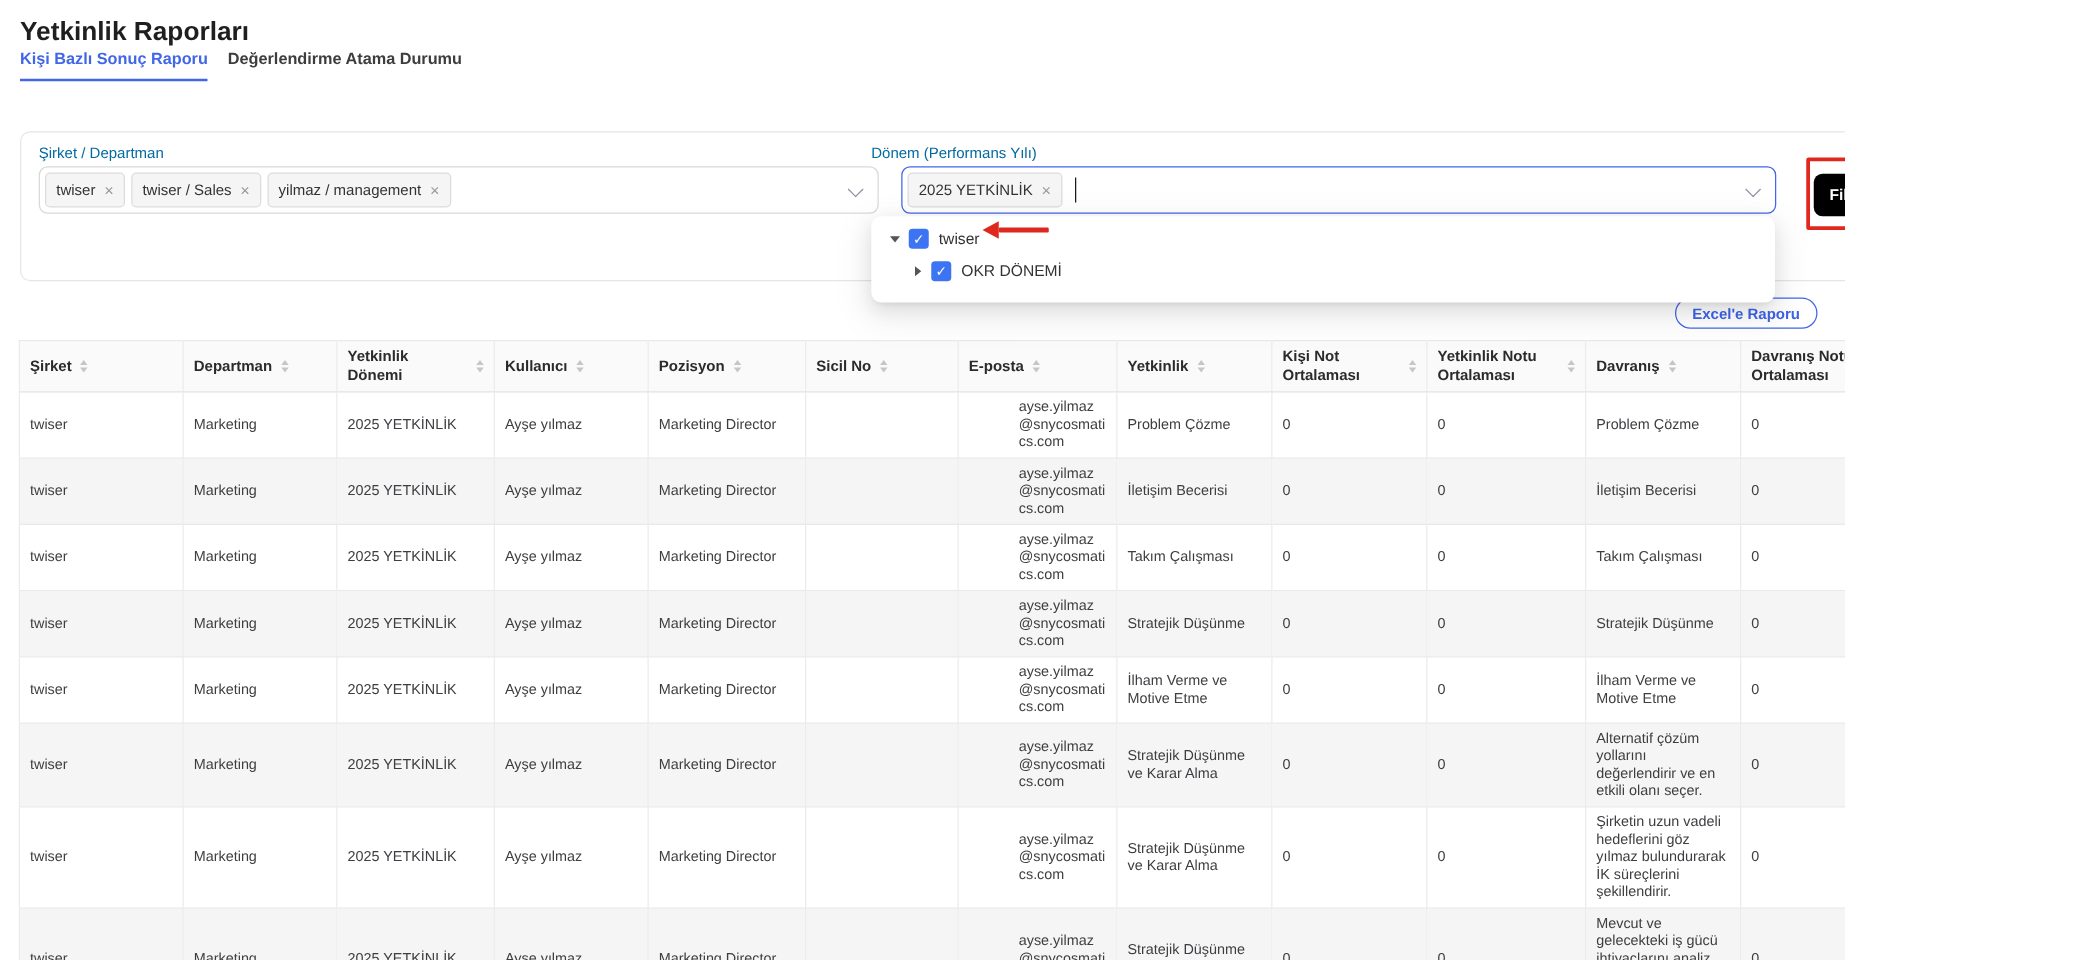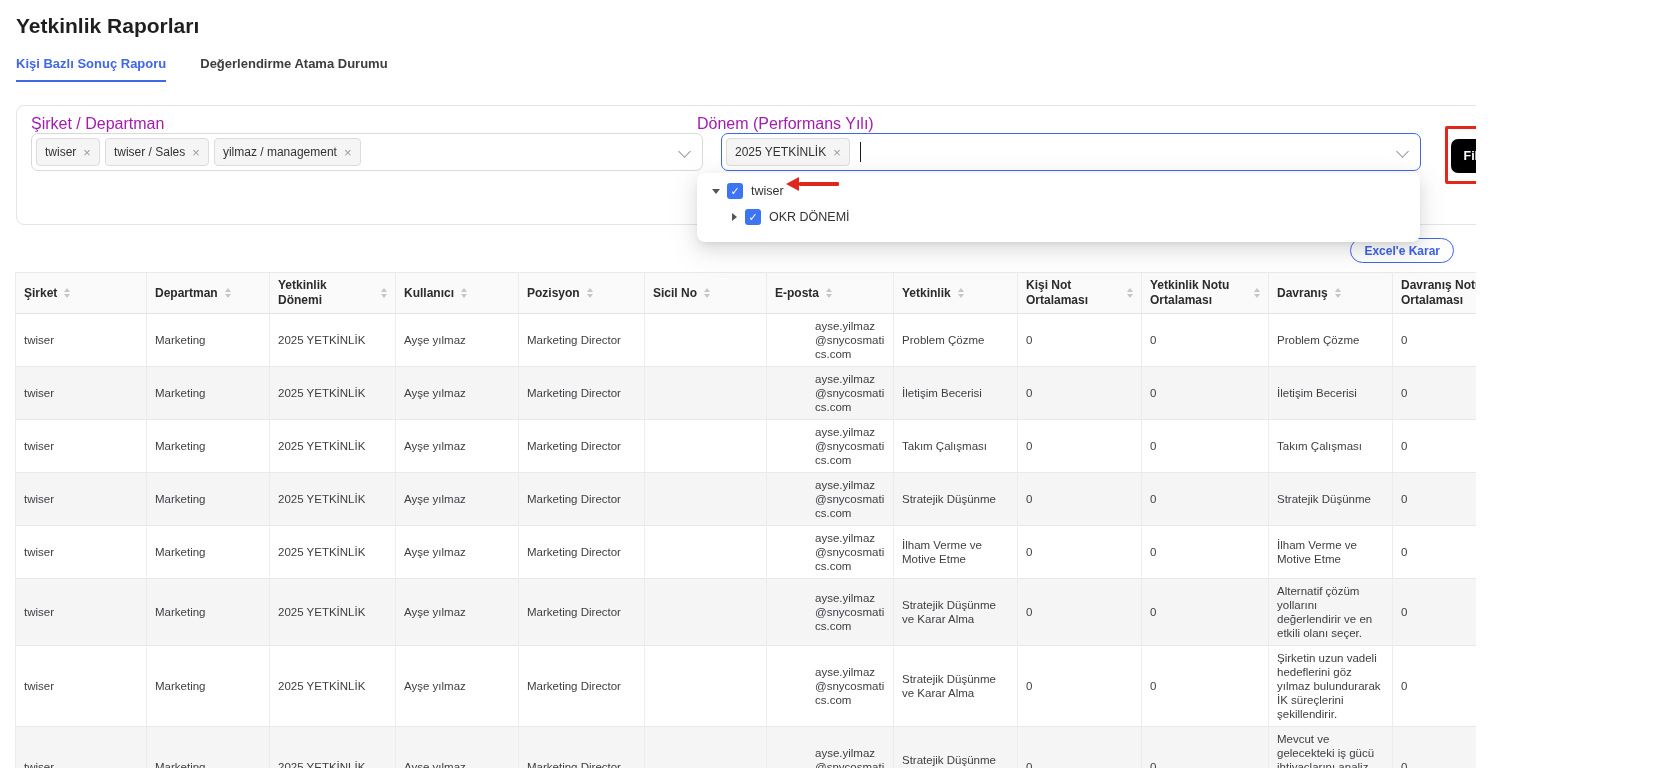--- a/index.html
+++ b/index.html
@@ -1,23 +1,23 @@
 <!DOCTYPE html>
 <html><head>
 <meta charset="utf-8">
 <style>
   html,body{margin:0;padding:0;background:#fff;}
   .canvas{position:relative;width:1476px;height:768px;background:#fff;overflow:hidden;
           font-family:"Liberation Sans","DejaVu Sans",sans-serif;color:#333;}
   .title{position:absolute;left:16px;top:14px;font-size:21px;font-weight:700;color:#1f1f1f;}
-  .tab-bar{position:absolute;left:16px;top:56px;display:flex;gap:34px;}
+  .tab-bar{position:absolute;left:16px;top:39px;display:flex;gap:16px;}
   .tab{font-size:13px;font-weight:600;color:#3d3d3d;padding-bottom:9px;border-bottom:2px solid transparent;cursor:pointer;white-space:nowrap;}
   .tab.active{color:#4166e8;border-bottom-color:#4166e8;}
   .filter-card{position:absolute;left:16px;top:105px;width:1636px;height:120px;border:1px solid #e2e5ea;border-radius:8px;background:#fff;box-sizing:border-box;}
-  .f-label{position:absolute;top:9px;font-size:16px;color:#a21caf;}
+  .f-label{position:absolute;top:9px;font-size:12px;color:#0369a1;}
   .select{position:absolute;top:27px;height:38px;border:1px solid #d9d9d9;border-radius:7px;background:#fff;display:flex;align-items:center;padding:0 26px 0 4px;box-sizing:border-box;cursor:pointer;}
   .select.focused{border:1.5px solid #4166e8;}
   .tags{display:flex;gap:5px;align-items:center;}
   .tag{display:inline-flex;align-items:center;gap:7px;height:26px;padding:0 8px;background:#f5f5f5;border:1px solid #dcdcdc;border-radius:4px;font-size:12px;color:#333;white-space:nowrap;}
   .tag-x{color:#9a9a9a;font-size:13px;line-height:1;cursor:pointer;}
   .chev{position:absolute;right:13px;top:13px;width:8px;height:8px;border-right:1.6px solid #8d93a0;border-bottom:1.6px solid #8d93a0;transform:rotate(45deg);}
   .caret-cursor{width:1.5px;height:20px;background:#1a1a1a;margin-left:10px;}
   .btn{position:absolute;top:33px;height:34px;border:none;border-radius:7px;font-size:12.5px;font-weight:600;font-family:inherit;cursor:pointer;}
   .btn.primary{left:1434px;width:66px;background:#000000;color:#fff;}
   .btn.disabled{left:1515px;width:106px;background:#d6d9df;color:#fff;cursor:default;}
@@ -111,21 +111,21 @@
         </span>
         <span class="cbx">✓</span>
         <span>OKR DÖNEMİ</span>
       </div>
     </div>
   <div class="red-arrow">
       <i class="head"></i>
       <i class="shaft"></i>
     </div>
 
-  <button class="export">Excel'e Karar</button>
+  <button class="export">Excel'e Raporu</button>
 
   <table class="grid">
     <colgroup>
         <col style="width: 131px;">
         <col style="width: 123px;">
         <col style="width: 126px;">
         <col style="width: 123px;">
         <col style="width: 126px;">
         <col style="width: 122px;">
         <col style="width: 127px;">

